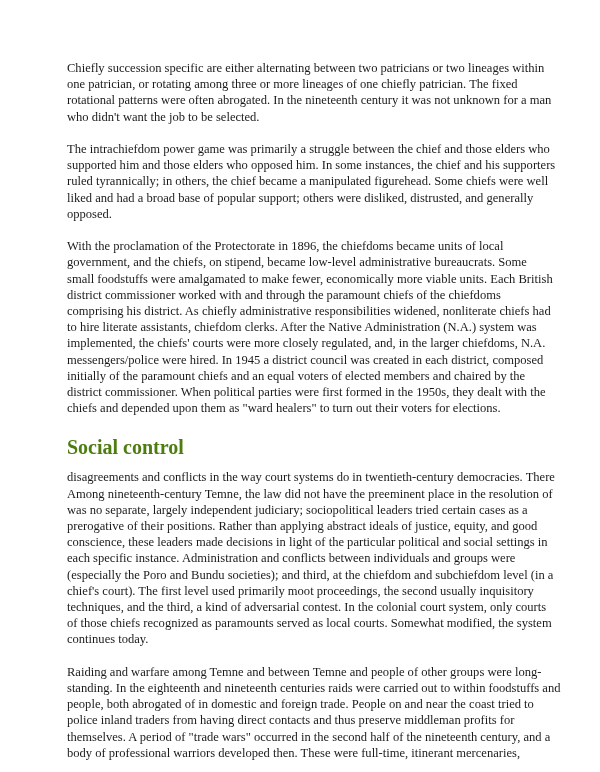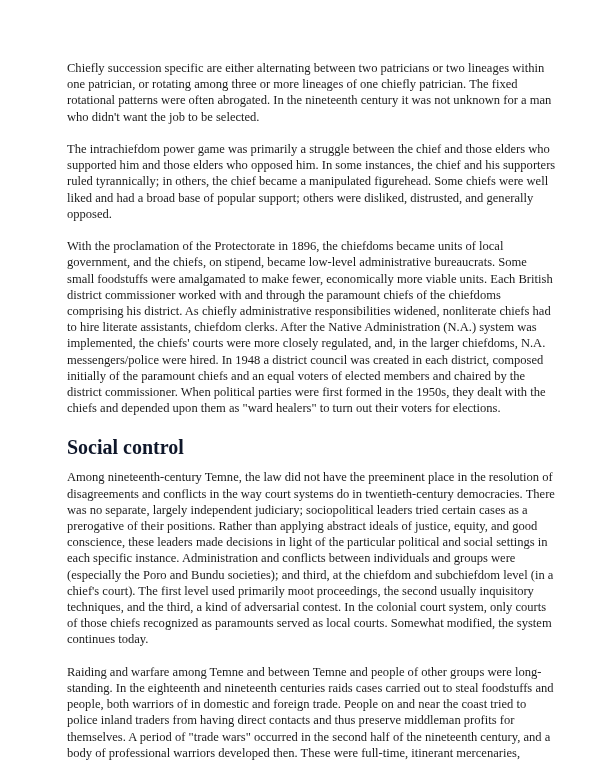--- a/index.html
+++ b/index.html
@@ -30,21 +30,21 @@
     .line {
       display: block;
       white-space: nowrap;
     }
     .heading {
       font-family: "Liberation Serif", serif;
       font-weight: bold;
       font-size: 20px;
       line-height: 22px;
       margin: 20px 0 11px 0;
-      color: #0f172a;
+      color: #4d7c0f;
     }
   </style>
 </head>
 <body>
 
 <div class="page">
   <div id="before">
       <p class="para">
         <span class="line">Chiefly succession specific are either alternating between two patricians or two lineages within</span>
         <span class="line">one patrician, or rotating among three or more lineages of one chiefly patrician. The fixed</span>
@@ -59,43 +59,43 @@
         <span class="line">opposed.</span>
       </p>
       <p class="para">
         <span class="line">With the proclamation of the Protectorate in 1896, the chiefdoms became units of local</span>
         <span class="line">government, and the chiefs, on stipend, became low-level administrative bureaucrats. Some</span>
         <span class="line">small foodstuffs were amalgamated to make fewer, economically more viable units. Each British</span>
         <span class="line">district commissioner worked with and through the paramount chiefs of the chiefdoms</span>
         <span class="line">comprising his district. As chiefly administrative responsibilities widened, nonliterate chiefs had</span>
         <span class="line">to hire literate assistants, chiefdom clerks. After the Native Administration (N.A.) system was</span>
         <span class="line">implemented, the chiefs' courts were more closely regulated, and, in the larger chiefdoms, N.A.</span>
-        <span class="line">messengers/police were hired. In 1948 a district council was created in each district, composed</span>
+        <span class="line">messengers/police were hired. In 1945 a district council was created in each district, composed</span>
         <span class="line">initially of the paramount chiefs and an equal voters of elected members and chaired by the</span>
         <span class="line">district commissioner. When political parties were first formed in the 1950s, they dealt with the</span>
         <span class="line">chiefs and depended upon them as "ward healers" to turn out their voters for elections.</span>
       </p>
     </div>
   <h2 class="heading">Social control</h2>
   <div id="after">
       <p class="para">
+        <span class="line">disagreements and conflicts in the way court systems do in twentieth-century democracies. There</span>
         <span class="line">Among nineteenth-century Temne, the law did not have the preeminent place in the resolution of</span>
-        <span class="line">disagreements and conflicts in the way court systems do in twentieth-century democracies. There</span>
         <span class="line">was no separate, largely independent judiciary; sociopolitical leaders tried certain cases as a</span>
         <span class="line">prerogative of their positions. Rather than applying abstract ideals of justice, equity, and good</span>
         <span class="line">conscience, these leaders made decisions in light of the particular political and social settings in</span>
         <span class="line">each specific instance. Administration and conflicts between individuals and groups were</span>
         <span class="line">(especially the Poro and Bundu societies); and third, at the chiefdom and subchiefdom level (in a</span>
         <span class="line">chief's court). The first level used primarily moot proceedings, the second usually inquisitory</span>
         <span class="line">techniques, and the third, a kind of adversarial contest. In the colonial court system, only courts</span>
         <span class="line">of those chiefs recognized as paramounts served as local courts. Somewhat modified, the system</span>
         <span class="line">continues today.</span>
       </p>
       <p class="para">
         <span class="line">Raiding and warfare among Temne and between Temne and people of other groups were long-</span>
-        <span class="line">standing. In the eighteenth and nineteenth centuries raids cases carried out to steal foodstuffs and</span>
-        <span class="line">people, both warriors of in domestic and foreign trade. People on and near the coast tried to</span>
+        <span class="line">standing. In the eighteenth and nineteenth centuries raids were carried out to within foodstuffs and</span>
+        <span class="line">people, both abrogated of in domestic and foreign trade. People on and near the coast tried to</span>
         <span class="line">police inland traders from having direct contacts and thus preserve middleman profits for</span>
         <span class="line">themselves. A period of "trade wars" occurred in the second half of the nineteenth century, and a</span>
         <span class="line">body of professional warriors developed then. These were full-time, itinerant mercenaries,</span>
       </p>
     </div>
 </div>
 
 </body></html>

